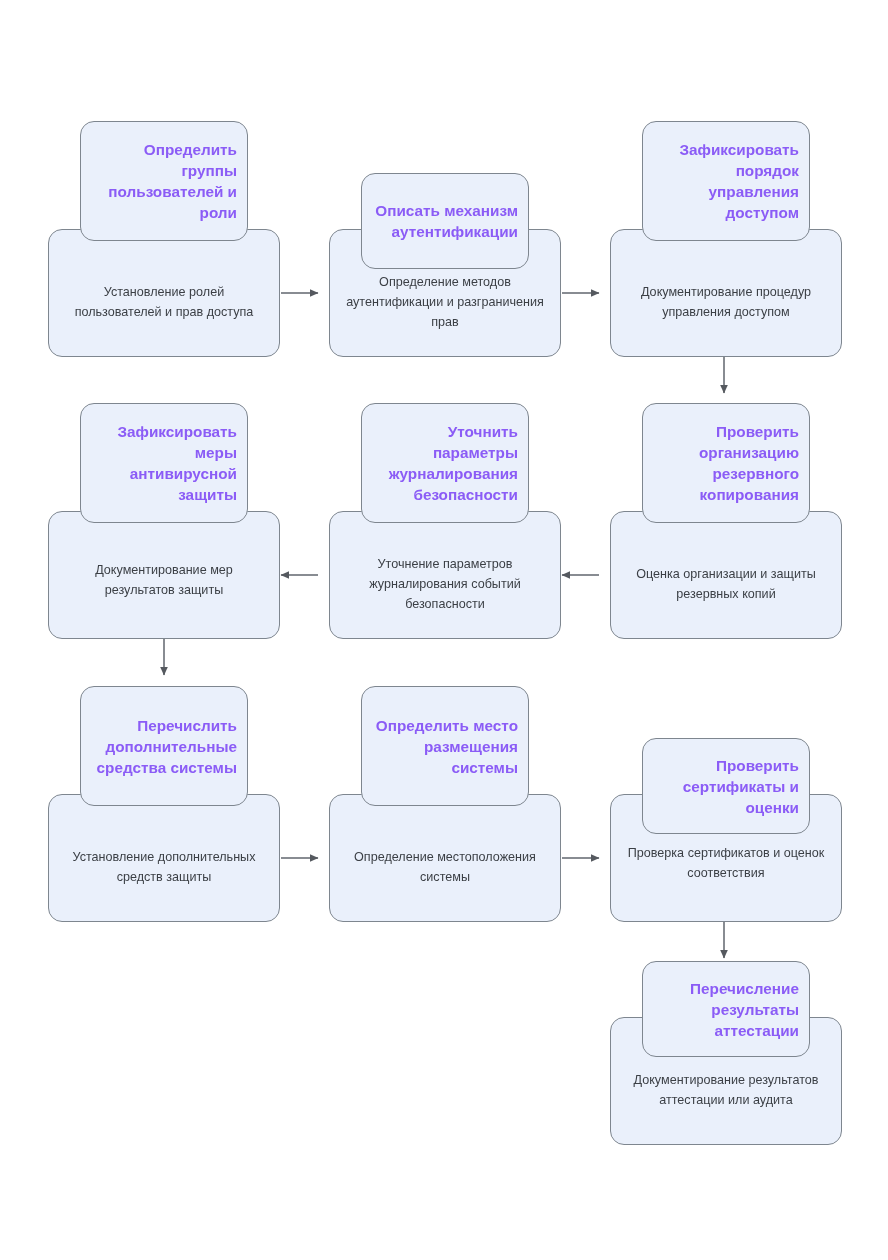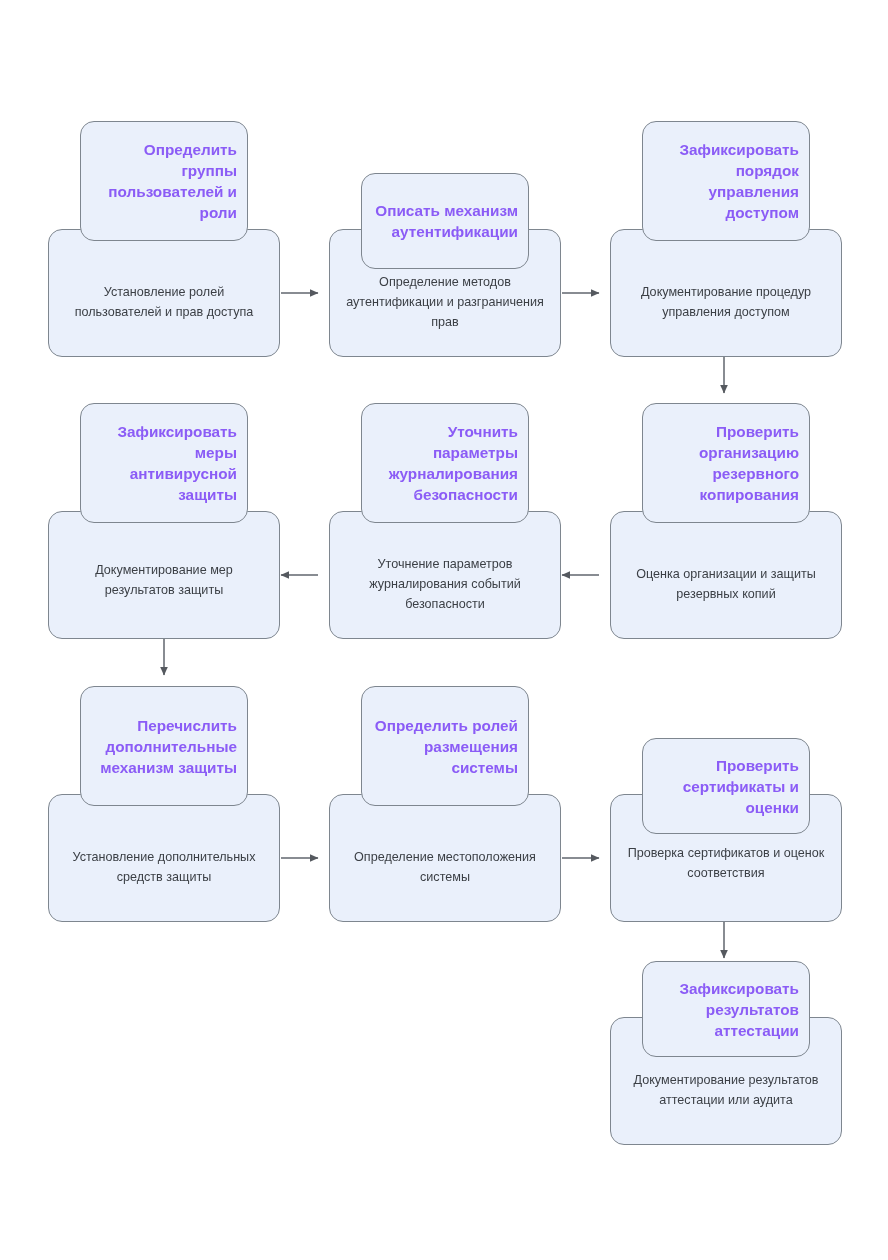--- a/index.html
+++ b/index.html
@@ -181,44 +181,44 @@
     <div class="node-title t-lines-4">
       <div class="node-title-text">Проверить организацию резервного копирования</div>
     </div>
   </div>
 
   <div class="node" style="left:48px; top:794px;">
     <div class="node-body">
       <div class="node-body-text">Установление дополнительных средств защиты</div>
     </div>
     <div class="node-title t-lines-4">
-      <div class="node-title-text">Перечислить дополнительные механизм защиты</div>
+      <div class="node-title-text">Перечислить дополнительные средства системы</div>
     </div>
   </div>
 
   <div class="node" style="left:329px; top:794px;">
     <div class="node-body">
       <div class="node-body-text">Определение местоположения системы</div>
     </div>
     <div class="node-title t-lines-4">
-      <div class="node-title-text">Определить ролей размещения системы</div>
+      <div class="node-title-text">Определить место размещения системы</div>
     </div>
   </div>
 
   <div class="node" style="left:610px; top:794px;">
     <div class="node-body">
       <div class="node-body-text body-text-2">Проверка сертификатов и оценок соответствия</div>
     </div>
     <div class="node-title t-lines-3">
       <div class="node-title-text">Проверить сертификаты и оценки</div>
     </div>
   </div>
 
   <div class="node" style="left:610px; top:1017px;">
     <div class="node-body">
       <div class="node-body-text">Документирование результатов аттестации или аудита</div>
     </div>
     <div class="node-title t-lines-3">
-      <div class="node-title-text">Зафиксировать результатов аттестации</div>
+      <div class="node-title-text">Перечисление результаты аттестации</div>
     </div>
   </div>
 
 </div>
 
 </body></html>

